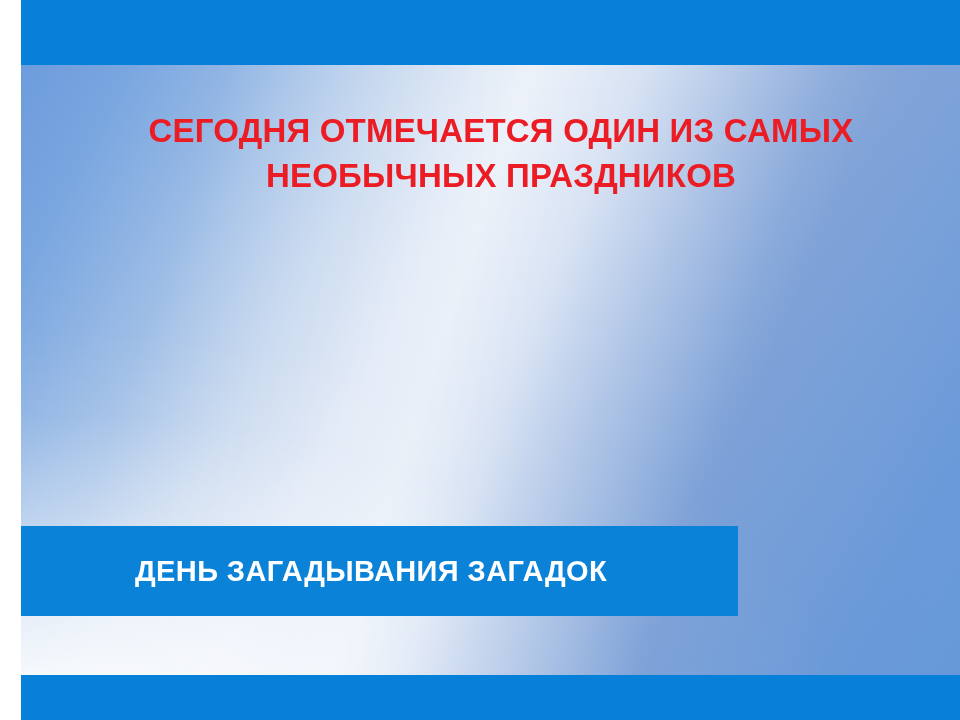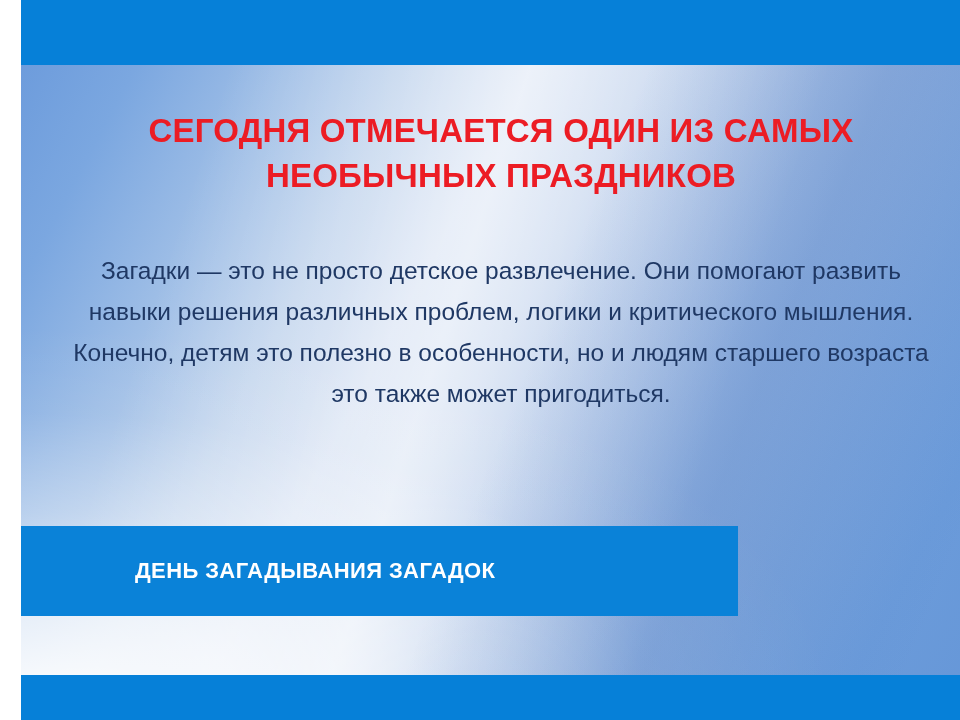--- a/index.html
+++ b/index.html
@@ -147,21 +147,21 @@
     height: 90px;
     background: #0a82d8;
     box-sizing: border-box;
     display: flex;
     align-items: center;
   }
   .banner-label {
     color: #ffffff;
     font-family: "Liberation Sans Narrow", "Liberation Sans", sans-serif;
     font-weight: bold;
-    font-size: 22px;
+    font-size: 29px;
     letter-spacing: 0.4px;
     padding-left: 114px;
     white-space: nowrap;
   }
 </style>
 </head>
 <body>
 
 <div id="slide">
 
@@ -169,19 +169,18 @@
   <div class="bg-streak"></div>
   <div class="bg-bloom"></div>
   <div class="bg-shade"></div>
 
   <div class="bar-top"></div>
   <div class="bar-bottom"></div>
 
   <div class="headline">СЕГОДНЯ ОТМЕЧАЕТСЯ ОДИН ИЗ САМЫХ
 НЕОБЫЧНЫХ ПРАЗДНИКОВ</div>
 
-  <div class="body-text">Загадки — это не просто детское развлечение. Они помогают развить навыки решения различных проблем, логики и критического мышления. Конечно, детям это полезно в особенности, но и людям старшего возраста это также может пригодиться.</div>
 
   <div class="banner">
     <div class="banner-label">ДЕНЬ ЗАГАДЫВАНИЯ ЗАГАДОК</div>
   </div>
 
 </div>
 
 </body></html>

